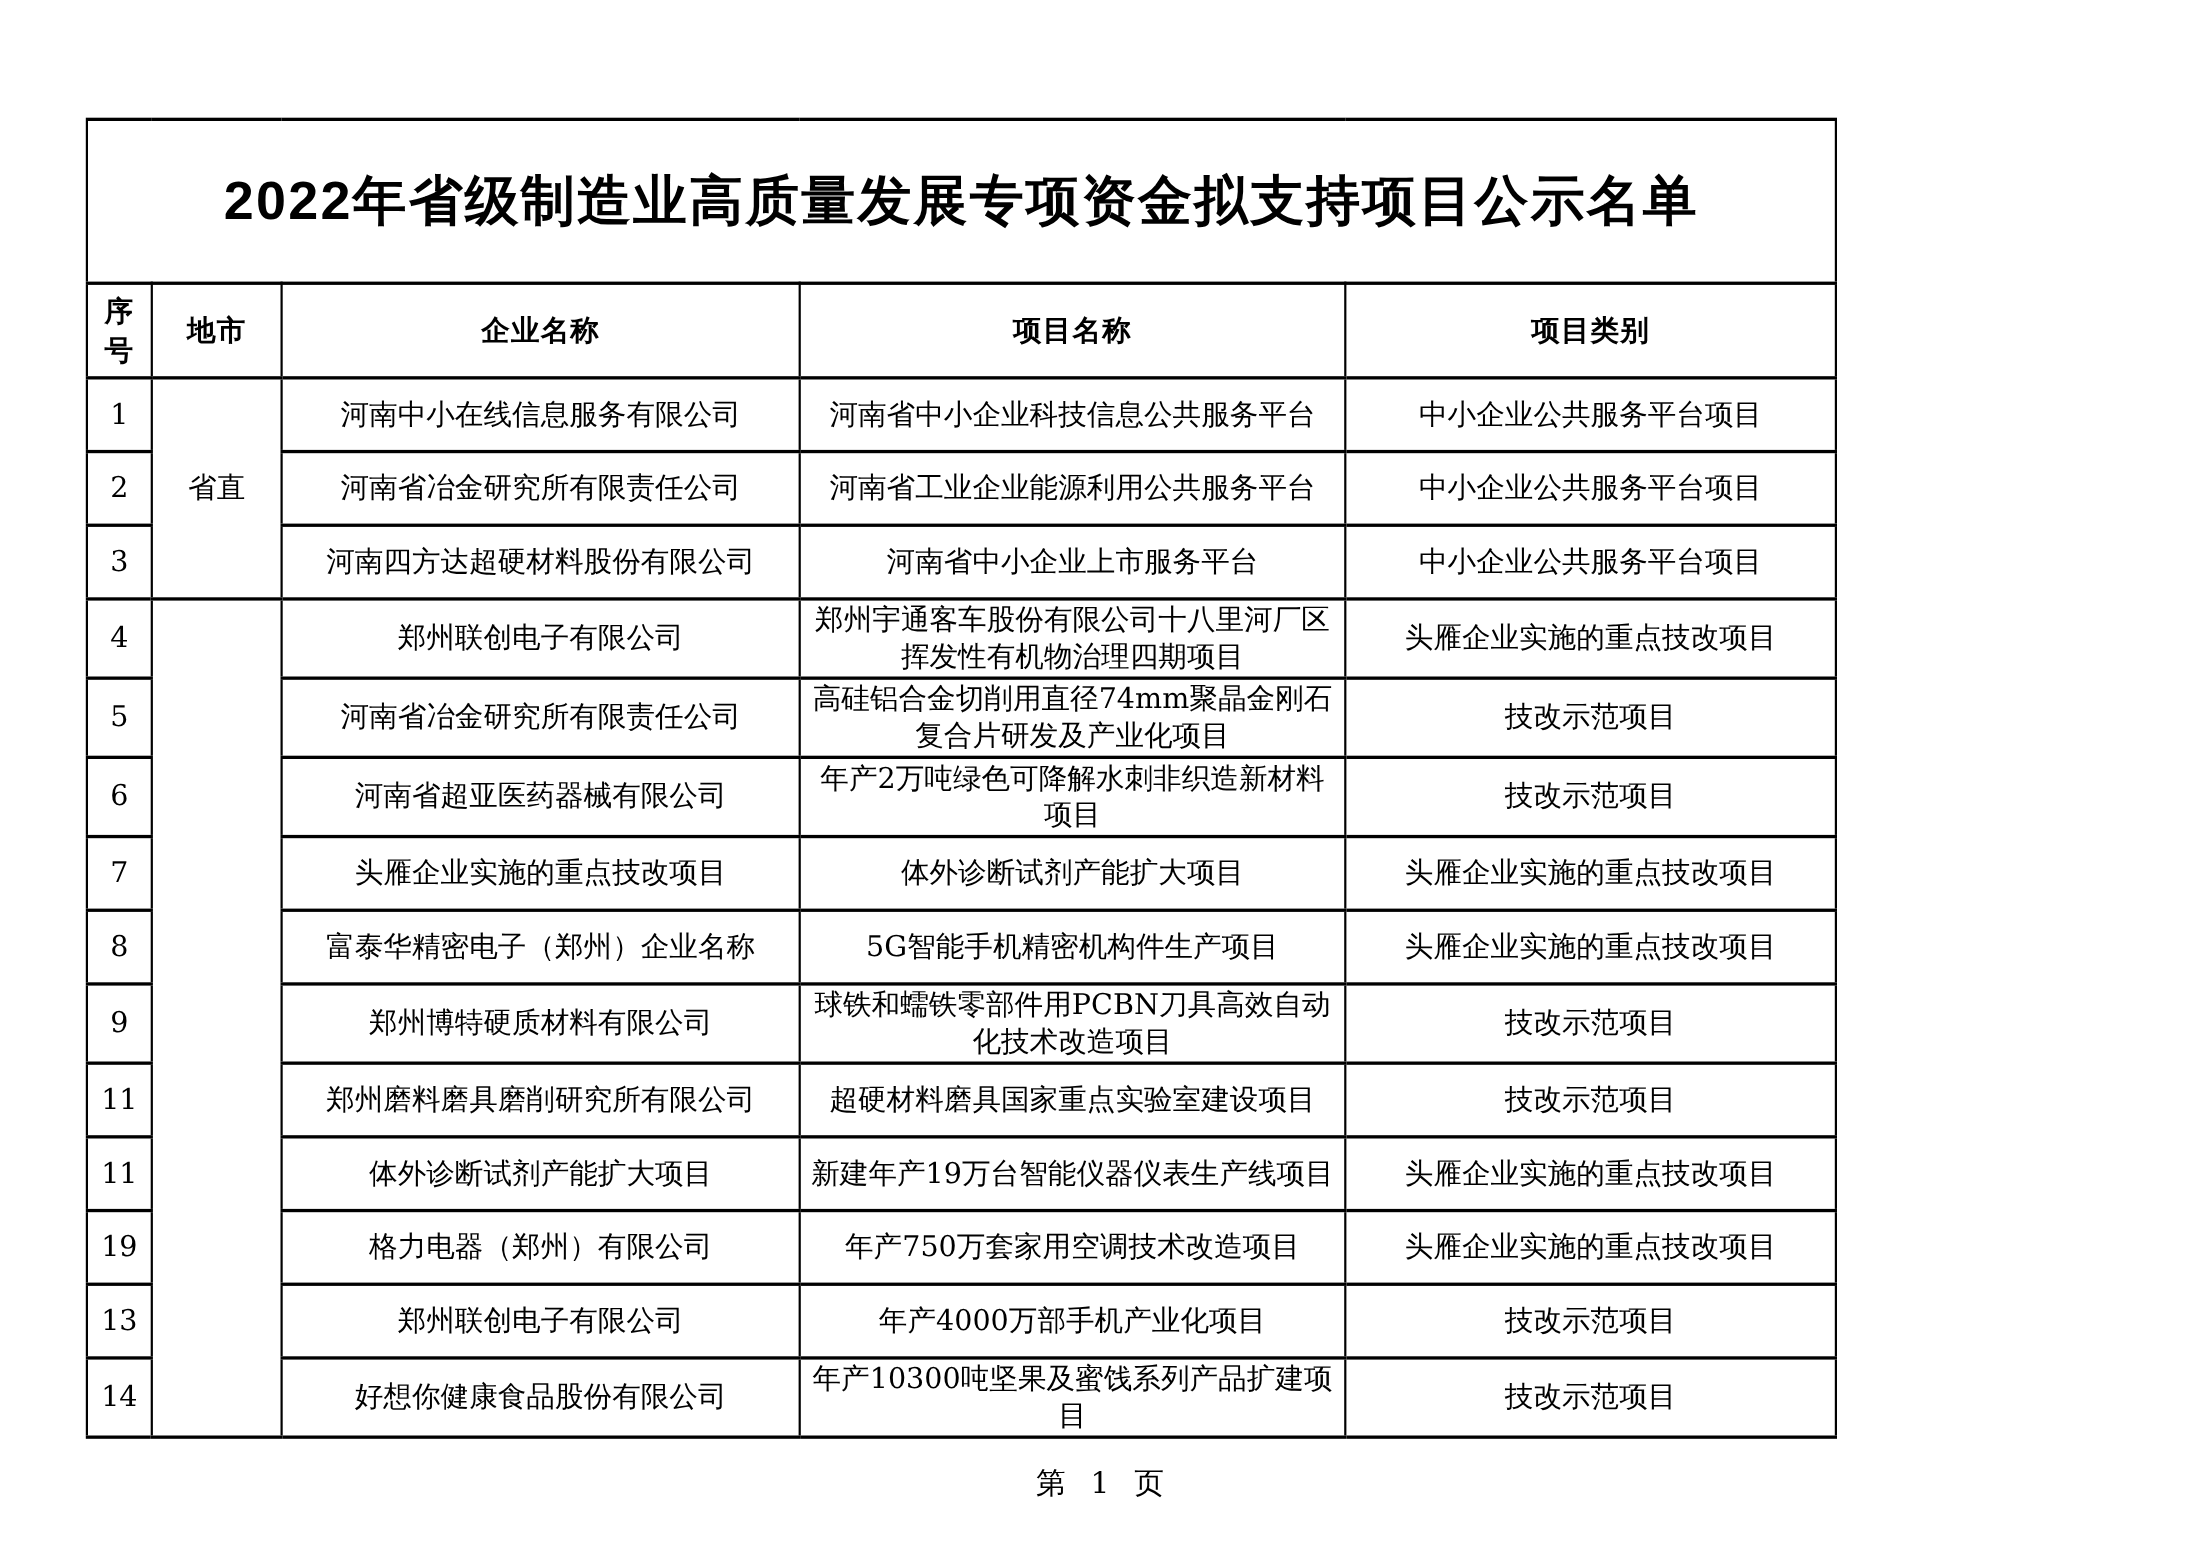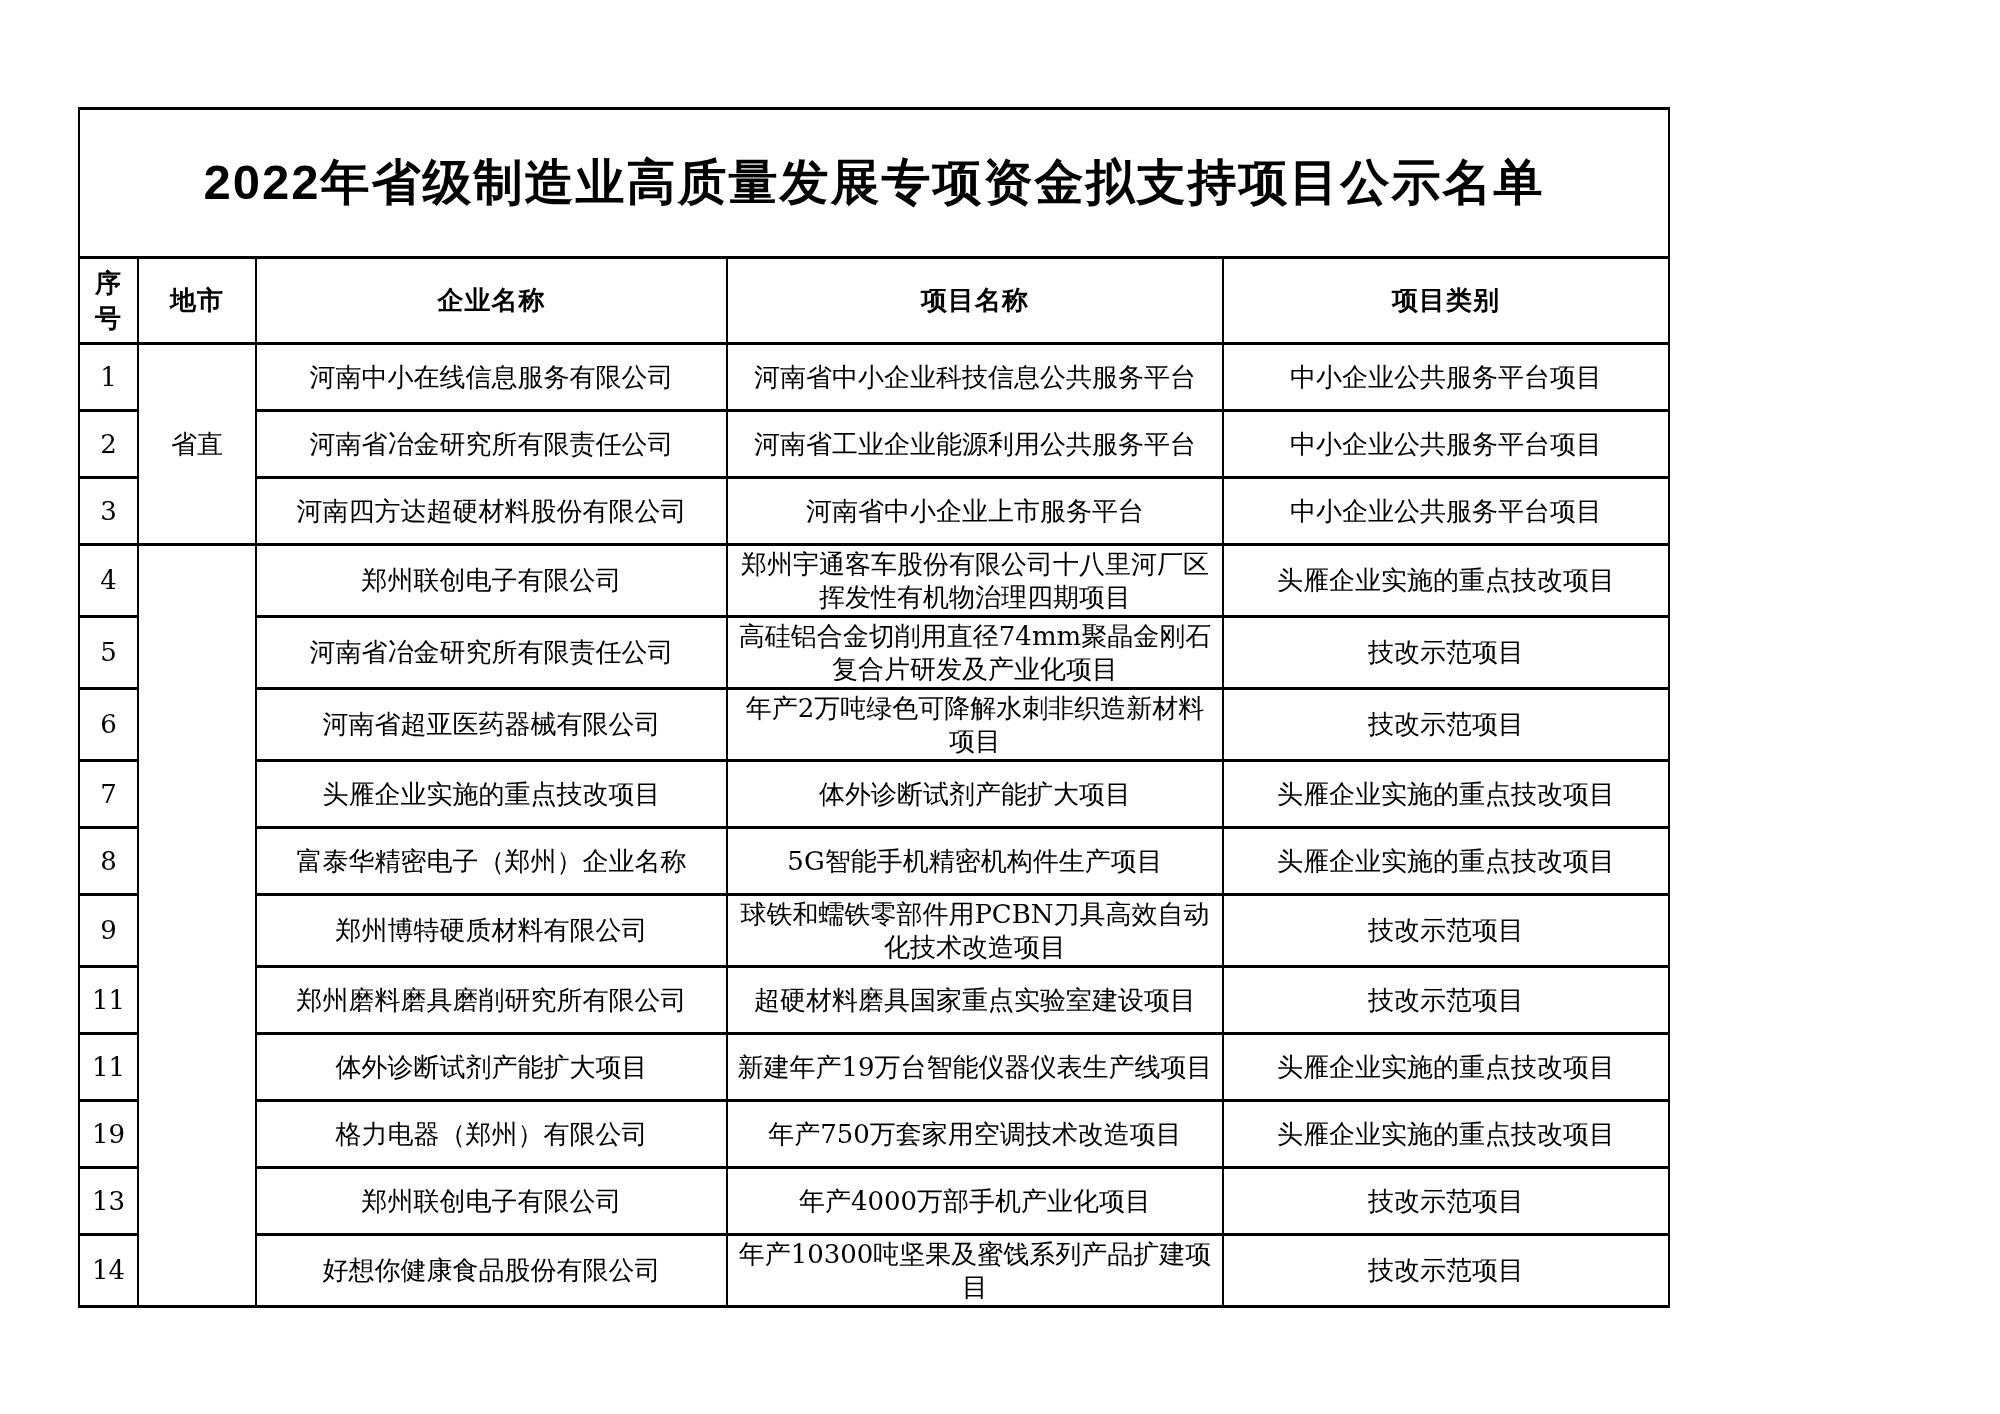--- a/index.html
+++ b/index.html
@@ -178,13 +178,14 @@
         </tr>
         <tr>
           <td class="serial-cell">14</td>
           <td class="company-cell">好想你健康食品股份有限公司</td>
           <td class="project-cell">年产10300吨坚果及蜜饯系列产品扩建项目</td>
           <td class="category-cell">技改示范项目</td>
         </tr>
       </tbody>
   </table>
 
+  <div class="footer">第 1 页</div>
 </div>
 
 </body></html>

